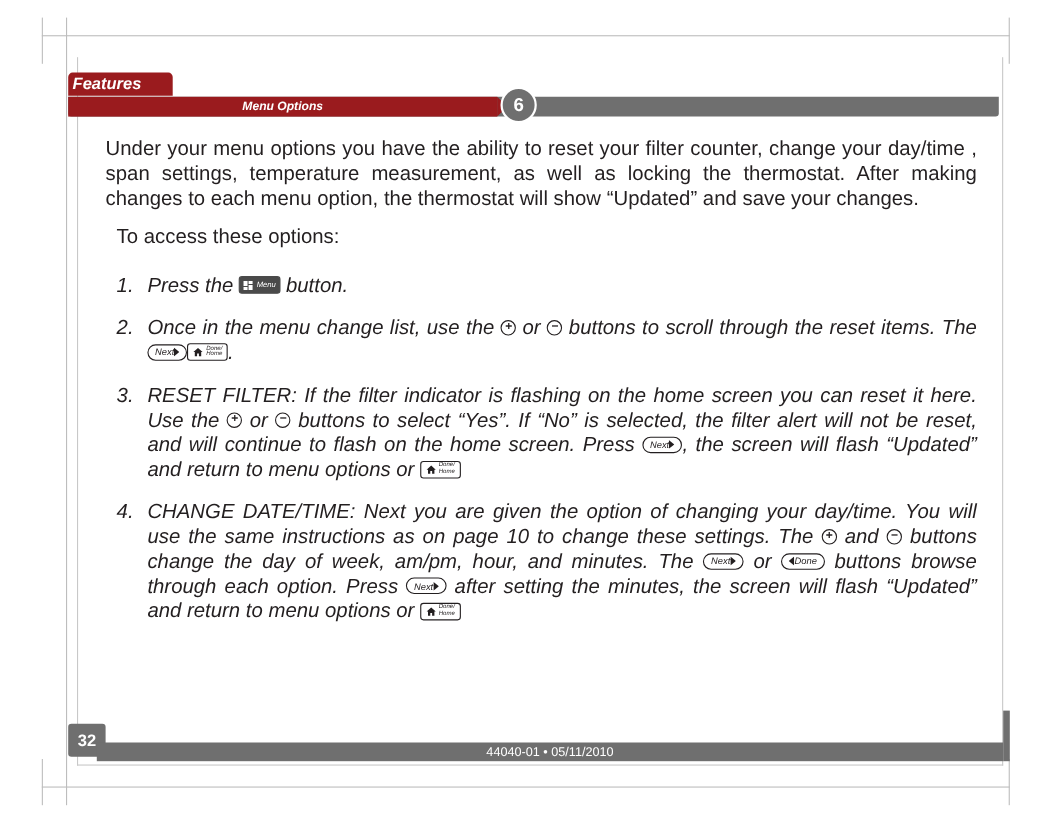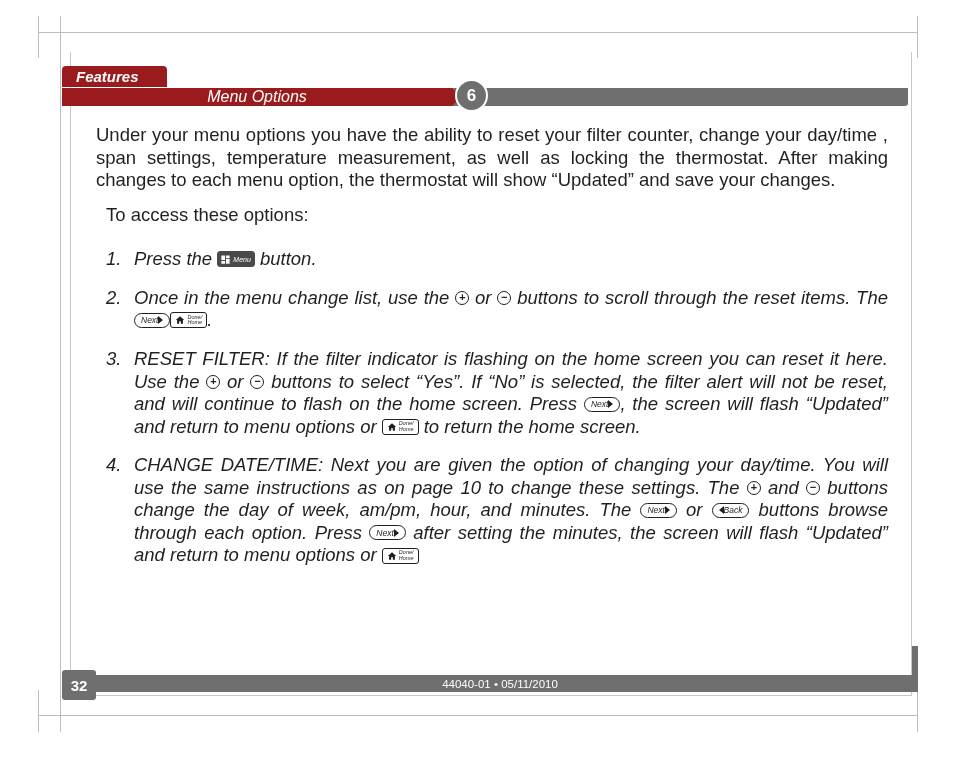--- a/index.html
+++ b/index.html
@@ -35,36 +35,36 @@
   }
   
   .tab-features {
     position:absolute;
     left:24px; top:50px;
     background:#9a1b1e;
     color:#fff;
     font-weight:bold;
     font-style:italic;
     font-size:15px;
-    padding:2px 28px 2px 14px;
+    padding:2px 28px 2px 4px;
     border-radius:4px 4px 0 0;
   }
   .band {
     position:absolute;
     left:24px; right:10px; top:72px;
     height:18px;
     background:#6f6f6f;
     border-radius:0 0 3px 3px;
     display:flex; align-items:center;
   }
   .band-left {
     background:#9a1b1e;
     height:100%; width:390px;
-    color:#fff; font-weight:normal; font-style:italic;
-    font-size:16px;
+    color:#fff; font-weight:bold; font-style:italic;
+    font-size:11px;
     display:flex; align-items:center; justify-content:center;
     position:relative;
   }
   .band-left::after{
     content:""; position:absolute; right:-9px; top:0;
     border-top:9px solid transparent;
     border-bottom:9px solid transparent;
     border-left:9px solid #9a1b1e;
   }
   .circle-num {
@@ -135,21 +135,21 @@
   .footer-bar {
     position:absolute;
     left:50px; right:6px; bottom:40px;
     height:17px;
     background:#6f6f6f;
     display:flex; align-items:center; justify-content:center;
     color:#fff; font-size:11.5px; 
   }
   .page-num {
     position:absolute;
-    left:24px; bottom:32px;
+    left:24px; bottom:44px;
     width:34px; height:30px;
     background:#6f6f6f;
     color:#fff; font-weight:bold; font-size:15px;
     display:flex; align-items:center; justify-content:center;
     border-radius:3px;
   }
   .right-stub {
     position:absolute; right:0; bottom:40px;
     width:6px; height:46px;
     background:#6f6f6f;
@@ -210,34 +210,34 @@
             <span>Next</span>
             <svg width="5" height="8" viewBox="0 0 5 8">
               <path d="M0 0 L5 4 L0 8 Z" fill="#231f20"></path>
             </svg>
           </span><span>, the screen will flash “Updated” and return to menu options or </span><span class="ico ico-rect">
             <svg width="10" height="10" viewBox="0 0 24 24" fill="#231f20">
               <path d="M12 3l10 9h-3v9h-5v-6h-4v6H5v-9H2z"></path>
             </svg>
             <span style="white-space:pre-line; font-size:5.5px; line-height:1;">Done/
 Home</span>
-          </span><span> to return the home screen.</span>
+          </span>
       </li>
 
       <li>
         <span>CHANGE DATE/TIME: Next you are given the option of changing your day/time. You will use the same instructions as on page 10 to change these settings. The </span><span class="ico ico-round">+</span><span> and </span><span class="ico ico-round">−</span><span> buttons change the day of week, am/pm, hour, and minutes. The </span><span class="ico ico-pill">
             <span>Next</span>
             <svg width="5" height="8" viewBox="0 0 5 8">
               <path d="M0 0 L5 4 L0 8 Z" fill="#231f20"></path>
             </svg>
           </span><span> or </span><span class="ico ico-pill">
             <svg width="5" height="8" viewBox="0 0 5 8">
               <path d="M5 0 L0 4 L5 8 Z" fill="#231f20"></path>
             </svg>
-            <span>Back</span>
+            <span>Done</span>
           </span><span> buttons browse through each option. Press </span><span class="ico ico-pill">
             <span>Next</span>
             <svg width="5" height="8" viewBox="0 0 5 8">
               <path d="M0 0 L5 4 L0 8 Z" fill="#231f20"></path>
             </svg>
           </span><span> after setting the minutes, the screen will flash “Updated” and return to menu options or </span><span class="ico ico-rect">
             <svg width="10" height="10" viewBox="0 0 24 24" fill="#231f20">
               <path d="M12 3l10 9h-3v9h-5v-6h-4v6H5v-9H2z"></path>
             </svg>
             <span style="white-space:pre-line; font-size:5.5px; line-height:1;">Done/

